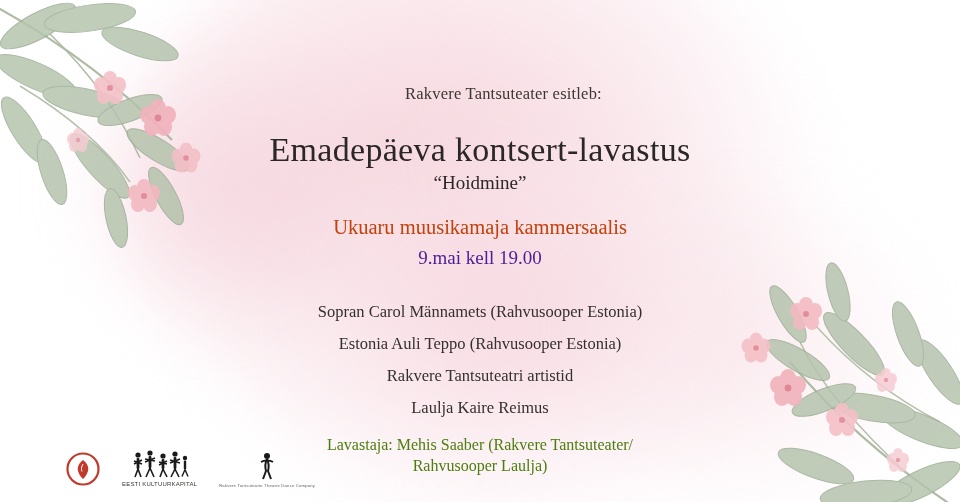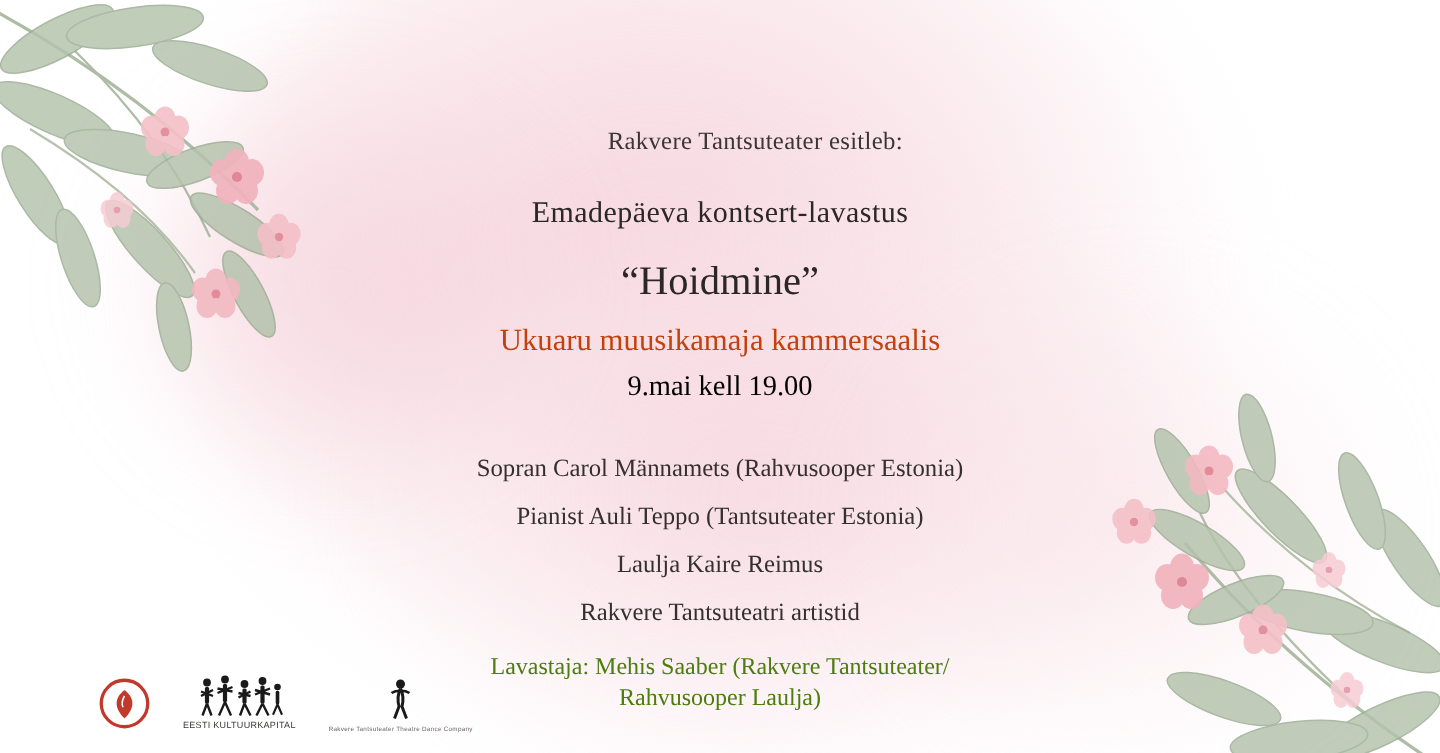--- a/index.html
+++ b/index.html
@@ -79,41 +79,41 @@
     position: absolute;
     top: 84px; left: 0; right: 0;
     font-size: 16.5px;
     letter-spacing: .2px;
     color: #3b3634;
     padding-left: 47px;
   }
   .title1 {
     position: absolute;
     top: 131px; left: 0; right: 0;
-    font-size: 20px;
+    font-size: 34px;
     letter-spacing: .3px;
     color: #2b2726;
   }
   .title2 {
     position: absolute;
     top: 172px; left: 0; right: 0;
-    font-size: 27px;
+    font-size: 19px;
     color: #2b2726;
   }
   .venue {
     position: absolute;
     top: 216px; left: 0; right: 0;
     font-size: 20.5px;
     color: #c2410c;
   }
   .datetime {
     position: absolute;
     top: 247px; left: 0; right: 0;
     font-size: 19px;
-    color: #000000;
+    color: #4c1d95;
   }
   .performers {
     position: absolute;
     top: 296px; left: 0; right: 0;
   }
   .performers div {
     font-size: 16.5px;
     line-height: 32px;
     color: #343030;
   }
@@ -327,23 +327,23 @@
 
   <div class="content">
     <div class="presenter">Rakvere Tantsuteater esitleb:</div>
     <div class="title1">Emadepäeva kontsert-lavastus</div>
     <div class="title2">“Hoidmine”</div>
     <div class="venue">Ukuaru muusikamaja kammersaalis</div>
     <div class="datetime">9.mai kell 19.00</div>
 
     <div class="performers">
       <div>Sopran Carol Männamets (Rahvusooper Estonia)</div>
-      <div>Pianist Auli Teppo (Tantsuteater Estonia)</div>
+      <div>Estonia Auli Teppo (Rahvusooper Estonia)</div>
+      <div>Rakvere Tantsuteatri artistid</div>
       <div>Laulja Kaire Reimus</div>
-      <div>Rakvere Tantsuteatri artistid</div>
     </div>
 
     <div class="credits">
       <div>Lavastaja: Mehis Saaber (Rakvere Tantsuteater/</div>
       <div>Rahvusooper Laulja)</div>
     </div>
   </div>
 
   <div class="logos">
 

